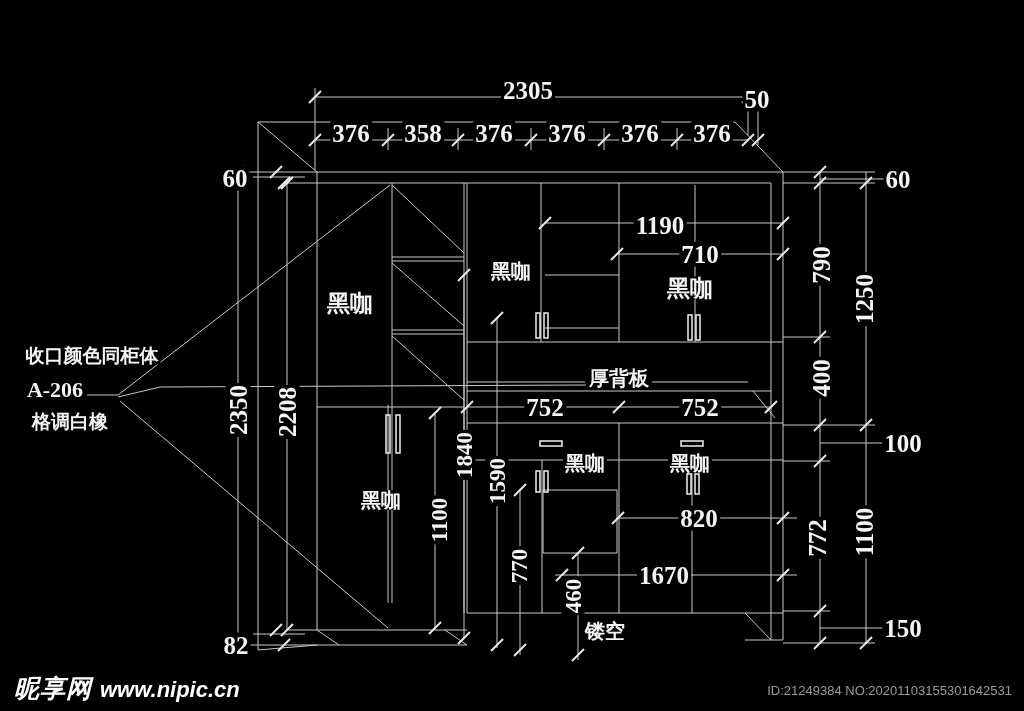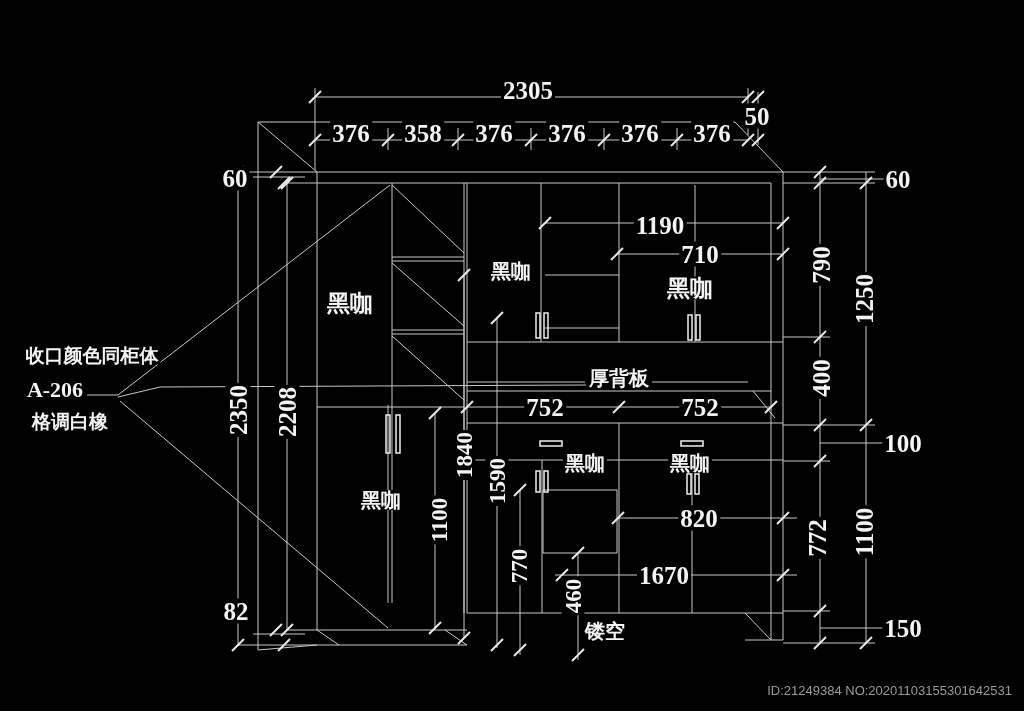--- a/index.html
+++ b/index.html
@@ -97,31 +97,31 @@
       <rect x="681" y="441" width="22" height="5"></rect>
       <rect x="536" y="471" width="4" height="21"></rect>
       <rect x="544" y="471" width="4" height="21"></rect>
       <rect x="687" y="474" width="4" height="20"></rect>
       <rect x="695" y="474" width="4" height="20"></rect>
     </g>
   </svg>
 
   <div id="labels">
       <div class="lbl dim" style="left: 528px; top: 90px;">2305</div>
-      <div class="lbl dim" style="left: 757px; top: 99px; margin-top: 17px;">50</div>
+      <div class="lbl dim" style="left: 757px; top: 99px;">50</div>
       <div class="lbl dim" style="left: 351px; top: 133px;">376</div>
       <div class="lbl dim" style="left: 423px; top: 133px;">358</div>
       <div class="lbl dim" style="left: 494px; top: 133px;">376</div>
       <div class="lbl dim" style="left: 567px; top: 133px;">376</div>
       <div class="lbl dim" style="left: 640px; top: 133px;">376</div>
       <div class="lbl dim" style="left: 712px; top: 133px;">376</div>
       <div class="lbl dim" style="left: 235px; top: 178px;">60</div>
       <div class="lbl dim rot" style="left: 238px; top: 410px;">2350</div>
       <div class="lbl dim rot" style="left: 287px; top: 412px;">2208</div>
-      <div class="lbl dim" style="left: 236px; top: 611px;">82</div>
+      <div class="lbl dim" style="left: 236px; top: 645px;">82</div>
       <div class="lbl note" style="left: 92px; top: 355px;">收口颜色同柜体</div>
       <div class="lbl noteB" style="left: 55px; top: 390px;">A-206</div>
       <div class="lbl note noteBig" style="left: 70px; top: 421px;">格调白橡</div>
       <div class="lbl cn" style="left: 350px; top: 303px;">黑咖</div>
       <div class="lbl cnS" style="left: 511px; top: 271px;">黑咖</div>
       <div class="lbl cn" style="left: 690px; top: 288px;">黑咖</div>
       <div class="lbl cnS" style="left: 381px; top: 500px;">黑咖</div>
       <div class="lbl cnS" style="left: 585px; top: 463px;">黑咖</div>
       <div class="lbl cnS" style="left: 690px; top: 463px;">黑咖</div>
       <div class="lbl cnS" style="left: 619px; top: 378px;">厚背板</div>
@@ -140,14 +140,17 @@
       <div class="lbl dim" style="left: 898px; top: 179px;">60</div>
       <div class="lbl dim rot" style="left: 821px; top: 265px;">790</div>
       <div class="lbl dim rot" style="left: 864px; top: 299px;">1250</div>
       <div class="lbl dim rot" style="left: 821px; top: 378px;">400</div>
       <div class="lbl dim" style="left: 903px; top: 443px;">100</div>
       <div class="lbl dim rot" style="left: 817px; top: 538px;">772</div>
       <div class="lbl dim rot" style="left: 864px; top: 532px;">1100</div>
       <div class="lbl dim" style="left: 903px; top: 628px;">150</div>
     </div>
 
+  <div id="watermark">
+    <span class="site">昵享网</span><span class="url">www.nipic.cn</span>
+  </div>
   <div id="idline">ID:21249384 NO:20201103155301642531</div>
 </div>
 
 </body></html>

